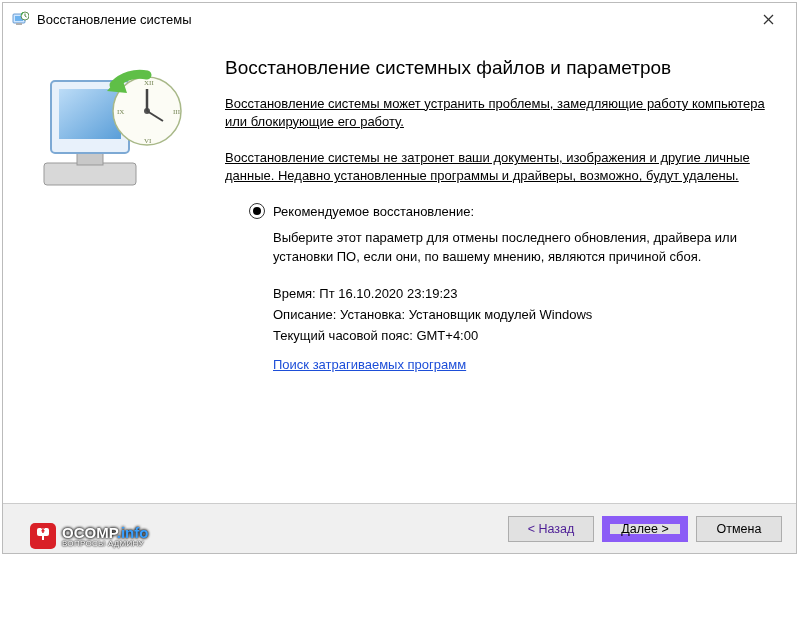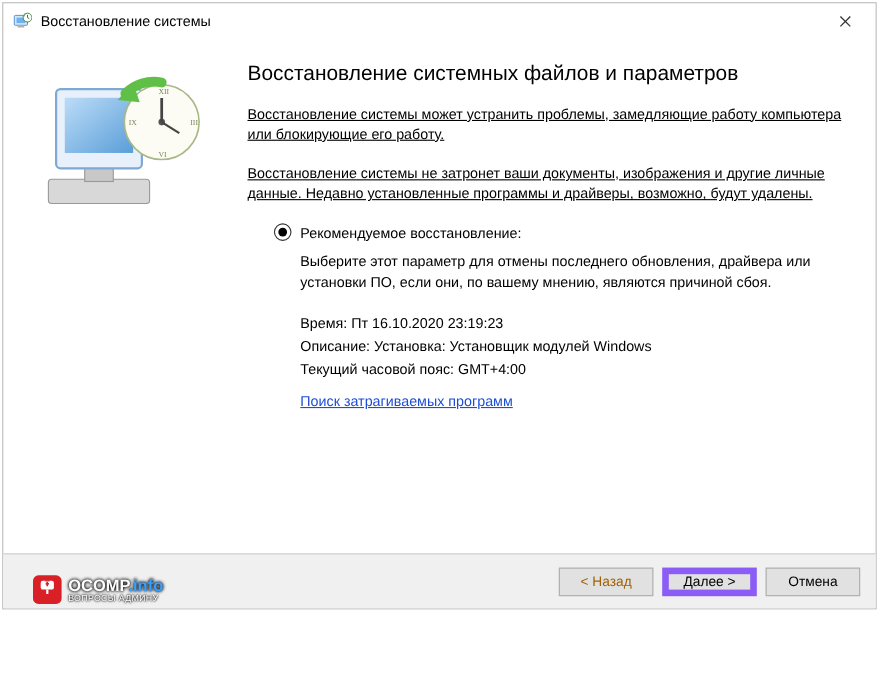--- a/index.html
+++ b/index.html
@@ -147,25 +147,25 @@
       background: #e1e1e1;
       font-size: 12.5px;
       text-align: center;
       padding: 0 10px;
       cursor: pointer;
       display: flex;
       align-items: center;
       justify-content: center;
     }
     .btn.disabled {
-      color: #a16207;
+      color: #4c1d95;
       cursor: default;
     }
     .btn.default {
-      border: 6px solid #8b5cf6;
+      border: 8px solid #8b5cf6;
     }
     .watermark {
       position: absolute;
       left: 6px;
       bottom: 4px;
       display: flex;
       align-items: center;
       gap: 6px;
       margin-left: 21px;
     }

